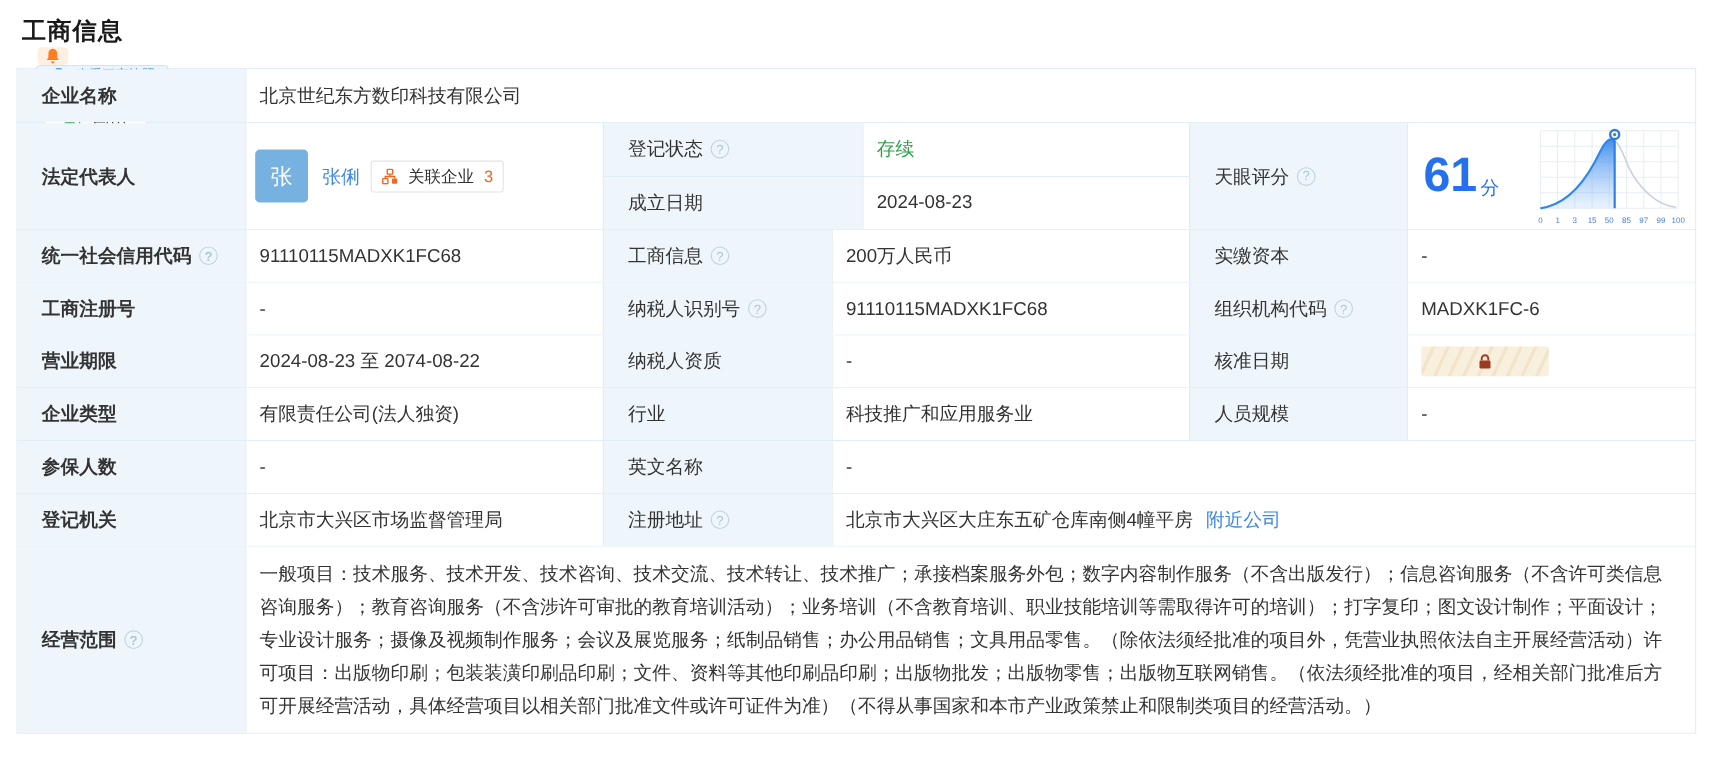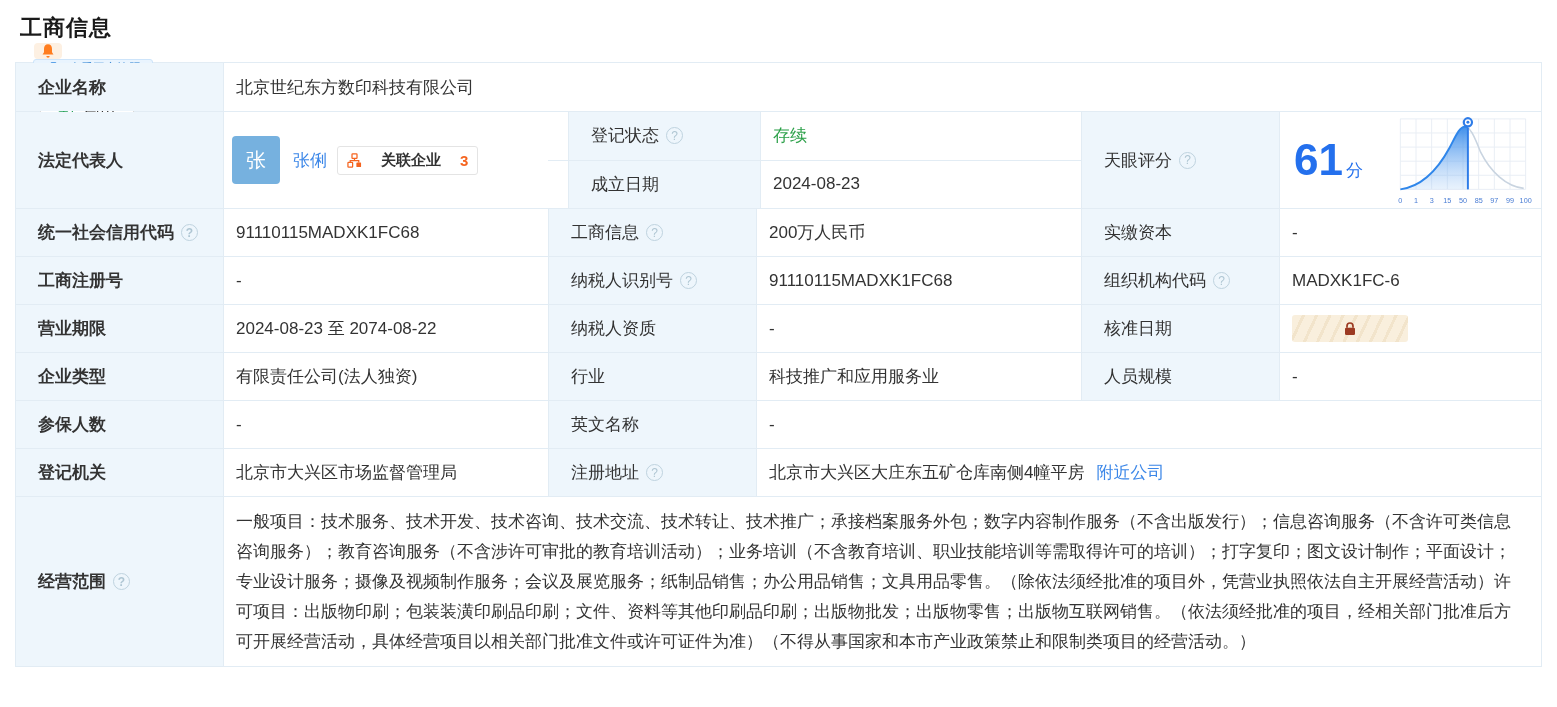--- a/index.html
+++ b/index.html
@@ -31,31 +31,31 @@
   .cell.nobl { border-left:0; }
   .lbl { background:#eef6fc; padding-left:22px; color:#333; }
   .val { background:#fff; }
   .c1 { width:207px;font-weight:bold; } .c2 { width:325px; } .c3 { width:208px; } .c4 { width:325px; }
   .c5 { width:198px; } .c6 { flex:1; }
   .grow { flex:1; }
   .r48 { height:48px; } .r97 { height:97px; } .rscope { height:170px; }
   .midstack { display:flex; flex-direction:column; width:533px; }
   .subrow { display:flex; flex:1; }
   .subrow + .subrow { border-top:1px solid #e2ecf4; }
-  .subrow .c3 { width:192px;margin-left:20px; } .subrow .c4 { flex:1; }
+  .subrow .c3 { width:236px; } .subrow .c4 { flex:1; }
   .help { display:inline-flex; align-items:center; justify-content:center; width:17px; height:17px;
           border:1px solid #bfd3df; border-radius:50%; color:#afc6d3; font-size:12px; margin-left:7px;
           cursor:pointer; flex:none; }
   .green { color:#2ca049; }
   .link { color:#3c87e8; text-decoration:none; cursor:pointer; }
   .avatar { width:48px; height:48px; border-radius:4px; background:#76b1df; color:#fff; font-size:20px;
             display:flex; align-items:center; justify-content:center; margin-right:13px; flex:none; }
   .rep-name { margin-right:10px; }
-  .rel-badge { display:inline-flex; align-items:center; gap:19px; border:1px solid #e4e4e4; border-radius:3px;
-               padding:4px 9px; font-size:15px; color:#333; background:#fff; cursor:pointer;font-weight:bold; }
+  .rel-badge { display:inline-flex; align-items:center; gap:9px; border:1px solid #e4e4e4; border-radius:3px;
+               padding:4px 9px; font-size:15px; color:#333; background:#fff; cursor:pointer; }
   .rel-badge .cnt { color:#f5641f; }
   .scorecell { padding:0 8px 0 14px; justify-content:space-between; }
   .scorewrap { display:flex; align-items:flex-end; cursor:pointer; }
   .scorenum { font-size:44px; font-weight:bold; color:#2470ed; line-height:1; }
   .scoreunit { font-size:17px; color:#2470ed; margin-left:3px; }
   .scorechart { width:140px; height:94px; flex:none; }
   .lockbox { width:116px; height:27px; border-radius:3px; display:flex; align-items:center; justify-content:center;
              cursor:pointer;
              background:repeating-linear-gradient(115deg,#f9efdd 0 9px,#f2e4cb 9px 12px); }
   .scope-val { align-items:center; padding:14px 18px 14px 12px; }

